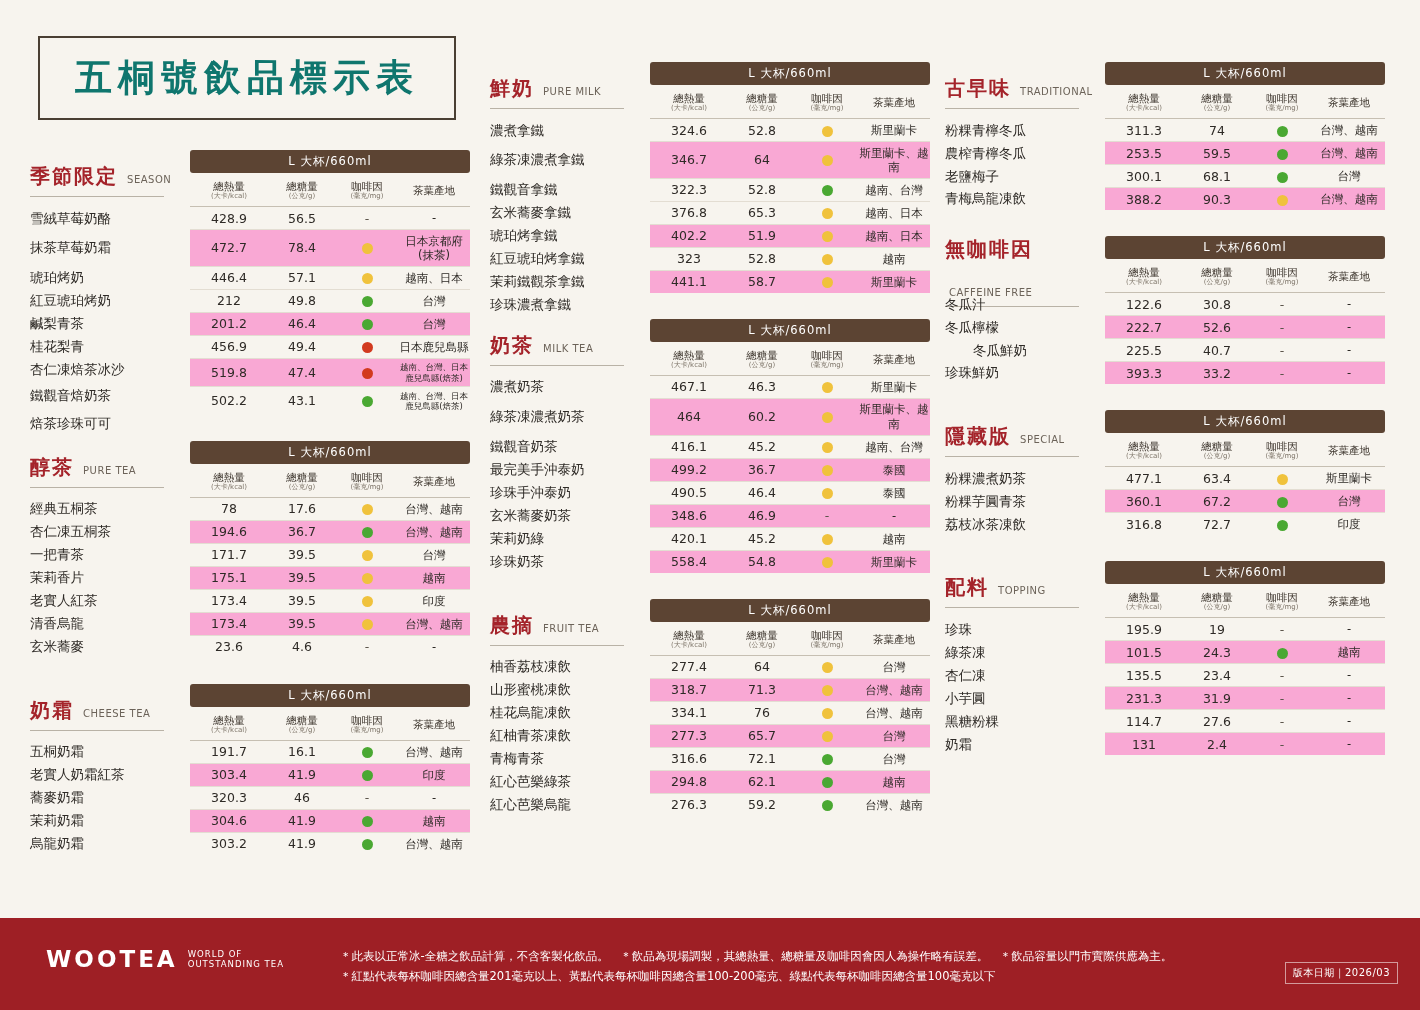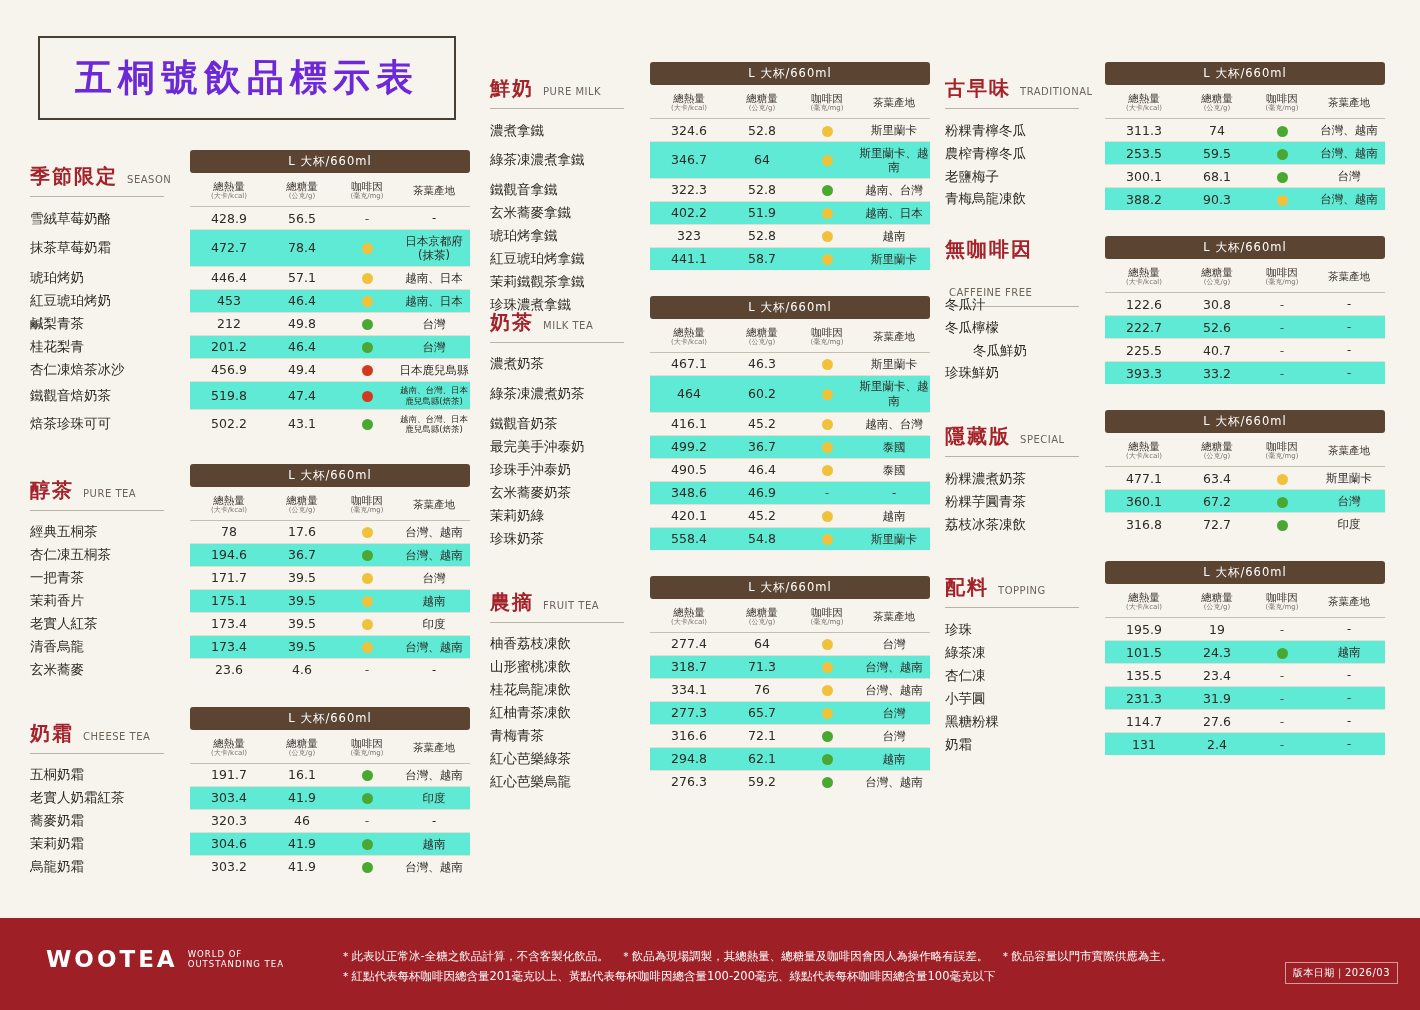--- a/index.html
+++ b/index.html
@@ -14,21 +14,21 @@
   }
   .page { position:relative; width:1420px; height:1010px; }
 
   
   .title-box {
     position:absolute; left:38px; top:36px; width:418px; height:84px;
     border:2px solid #4a3f33;
     display:flex; align-items:center; justify-content:center;
   }
   .title-box .title {
-    font-size:37px; letter-spacing:6px; font-weight:bold; color:#6d28d9;
+    font-size:37px; letter-spacing:6px; font-weight:bold; color:#0f766e;
     font-family:"DejaVu Sans","Liberation Sans",sans-serif;
   }
 
   
   .col { position:absolute; }
   .col1 { left:30px; top:150px; width:440px; }
   .col2 { left:490px; top:62px; width:440px; }
   .col3 { left:945px; top:62px; width:445px; }
 
   
@@ -57,21 +57,21 @@
   thead th {
     font-size:10.5px; font-weight:normal; color:#3c342c; padding:7px 0 6px 0;
     border-bottom:1px solid #c6bfb2; text-align:center; line-height:1.15;
   }
   thead th .sub { display:block; font-size:7px; color:#7d7468; }
   tbody td {
     font-size:12.5px; text-align:center; padding:3.5px 0; color:#2e2a26;
     border-bottom:1px solid #e3ddd2;
   }
   tbody tr:last-child td { border-bottom:none; }
-  .zebra { background:#5eead4;border-radius:15px; }
+  .zebra { background:#f9a8d4;border-radius:15px; }
   .dot { display:inline-block; width:11px; height:11px; border-radius:50%; vertical-align:middle; }
   .dot.yellow { background:#f0c23c; }
   .dot.green  { background:#4aa832; }
   .dot.red    { background:#d23a1f; }
   .dash { color:#5c554c; }
 
   .origin { font-size:11.5px; line-height:1.25; }
   .origin.small { font-size:8.5px; line-height:1.2; }
   .names { position:absolute; left:0; top:0; width:150px; }
   .names .n {
@@ -124,26 +124,20 @@
               </tr>
               <tr class="zebra">
                 <td>472.7</td>
                 <td>78.4</td>
                 <td><span class="dot yellow"></span></td>
                 <td class="origin">日本京都府(抹茶)</td>
               </tr>
               <tr>
                 <td>446.4</td>
                 <td>57.1</td>
-                <td><span class="dot yellow"></span></td>
-                <td class="origin">越南、日本</td>
-              </tr>
-              <tr class="zebra">
-                <td>453</td>
-                <td>46.4</td>
                 <td><span class="dot yellow"></span></td>
                 <td class="origin">越南、日本</td>
               </tr>
               <tr>
                 <td>212</td>
                 <td>49.8</td>
                 <td><span class="dot green"></span></td>
                 <td class="origin">台灣</td>
               </tr>
               <tr class="zebra">
@@ -336,20 +330,26 @@
                 <td>64</td>
                 <td><span class="dot yellow"></span></td>
                 <td class="origin">斯里蘭卡、越南</td>
               </tr>
               <tr>
                 <td>322.3</td>
                 <td>52.8</td>
                 <td><span class="dot green"></span></td>
                 <td class="origin">越南、台灣</td>
               </tr>
+              <tr>
+                <td>376.8</td>
+                <td>65.3</td>
+                <td><span class="dot yellow"></span></td>
+                <td class="origin">越南、日本</td>
+              </tr>
               <tr class="zebra">
                 <td>402.2</td>
                 <td>51.9</td>
                 <td><span class="dot yellow"></span></td>
                 <td class="origin">越南、日本</td>
               </tr>
               <tr>
                 <td>323</td>
                 <td>52.8</td>
                 <td><span class="dot yellow"></span></td>

